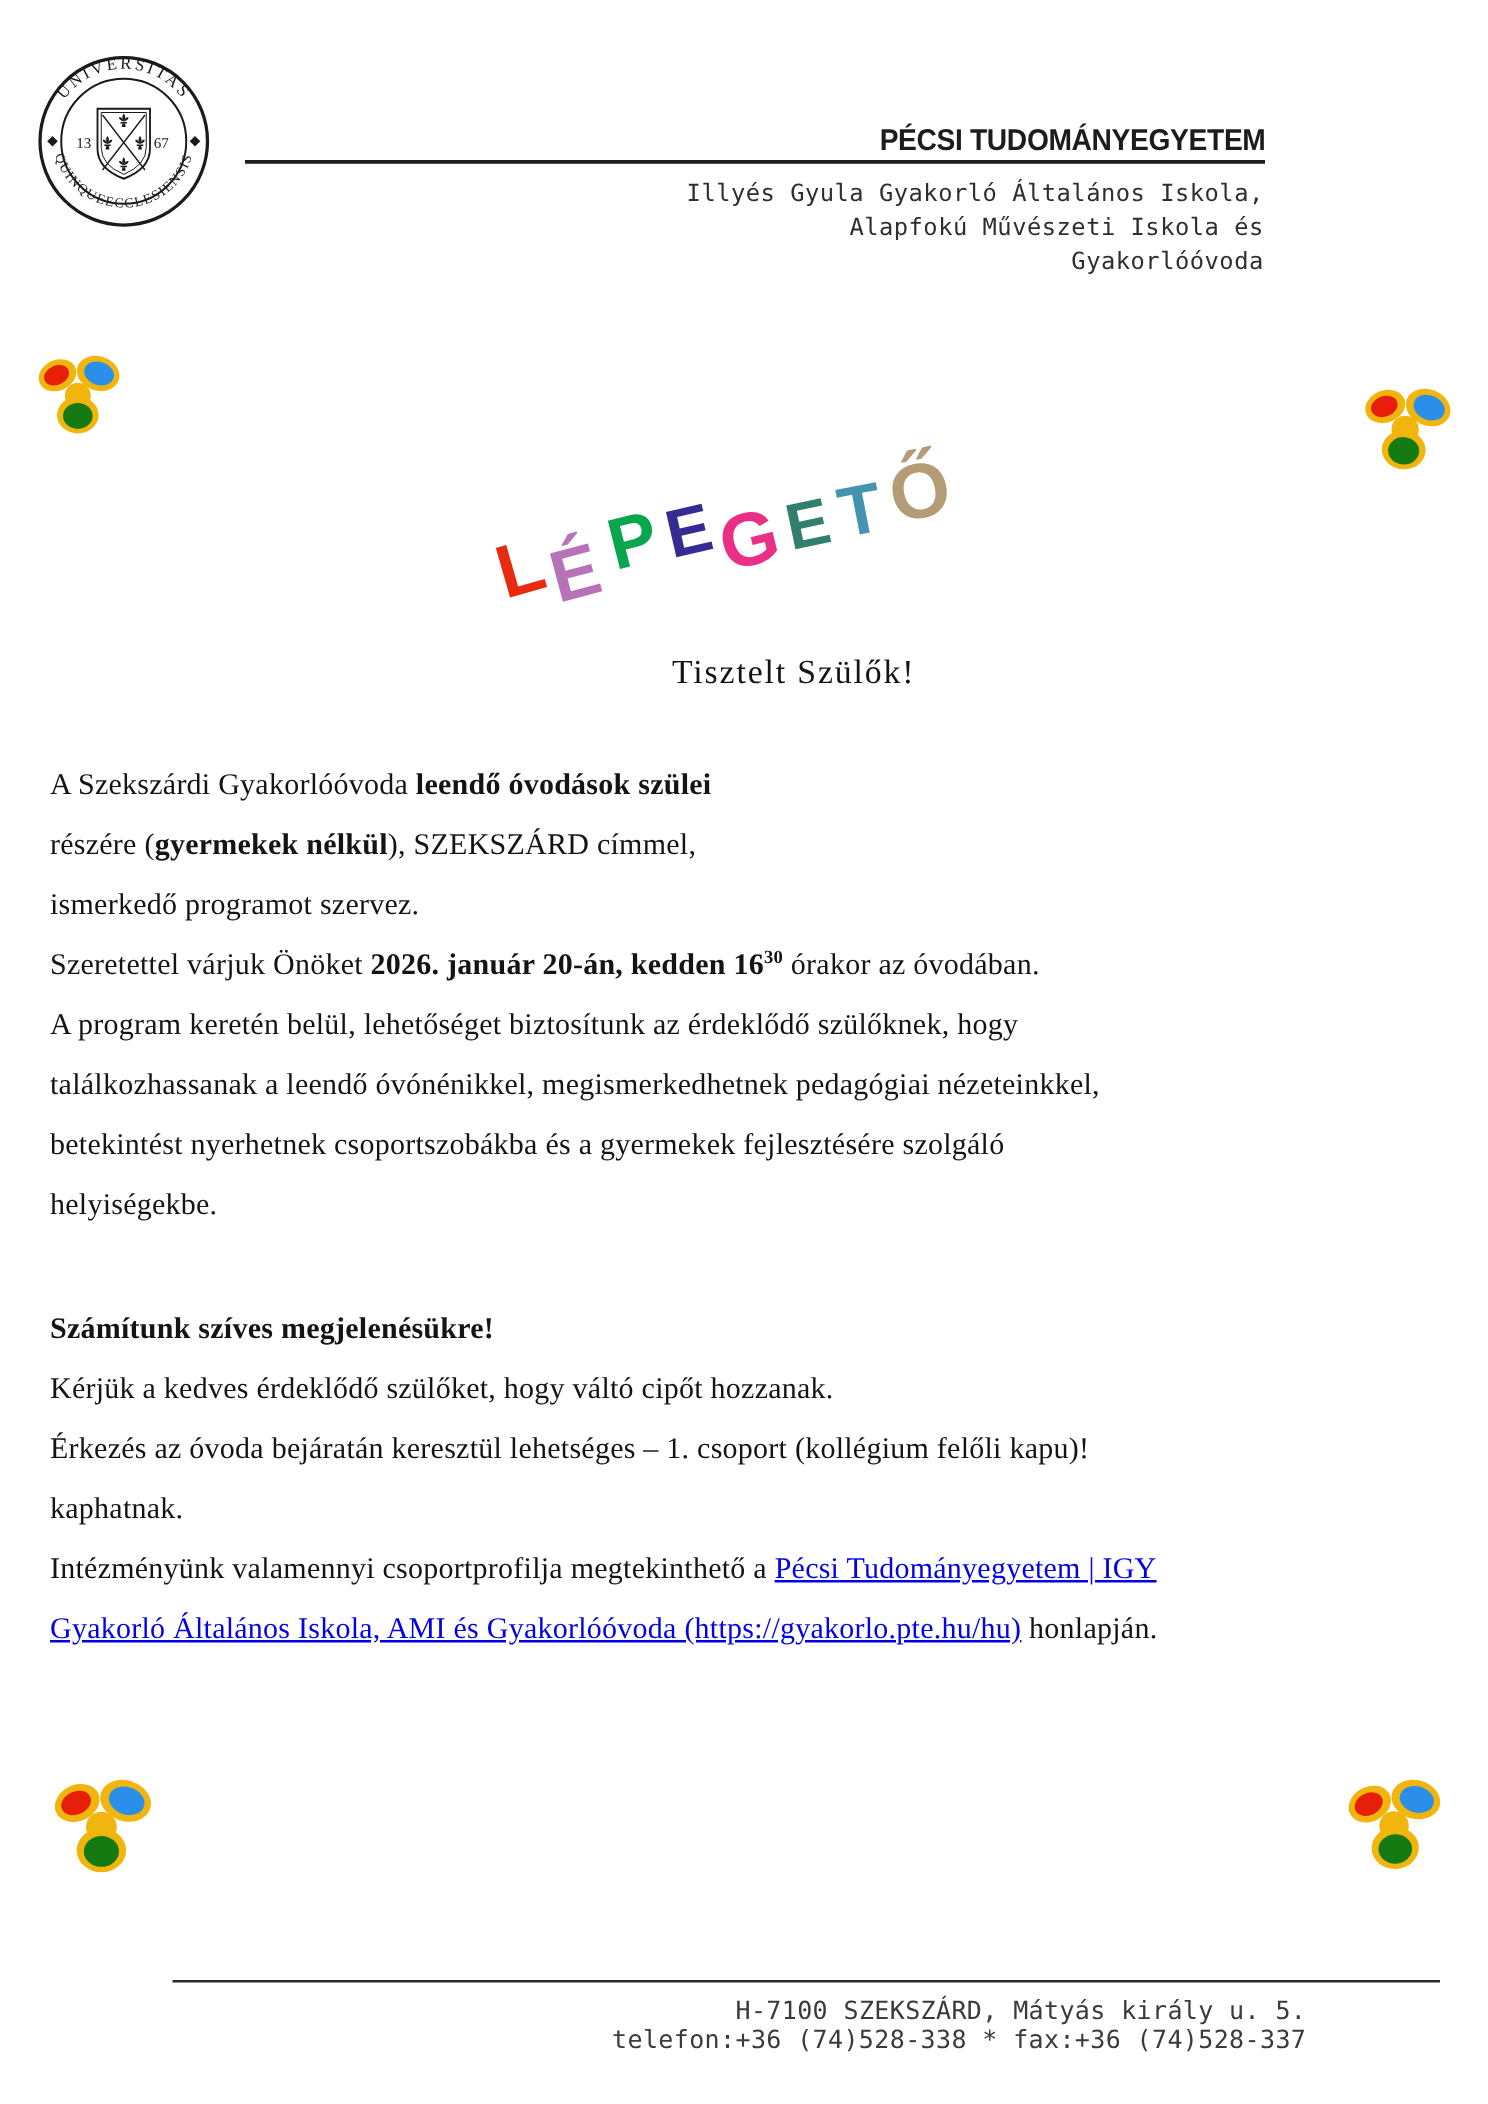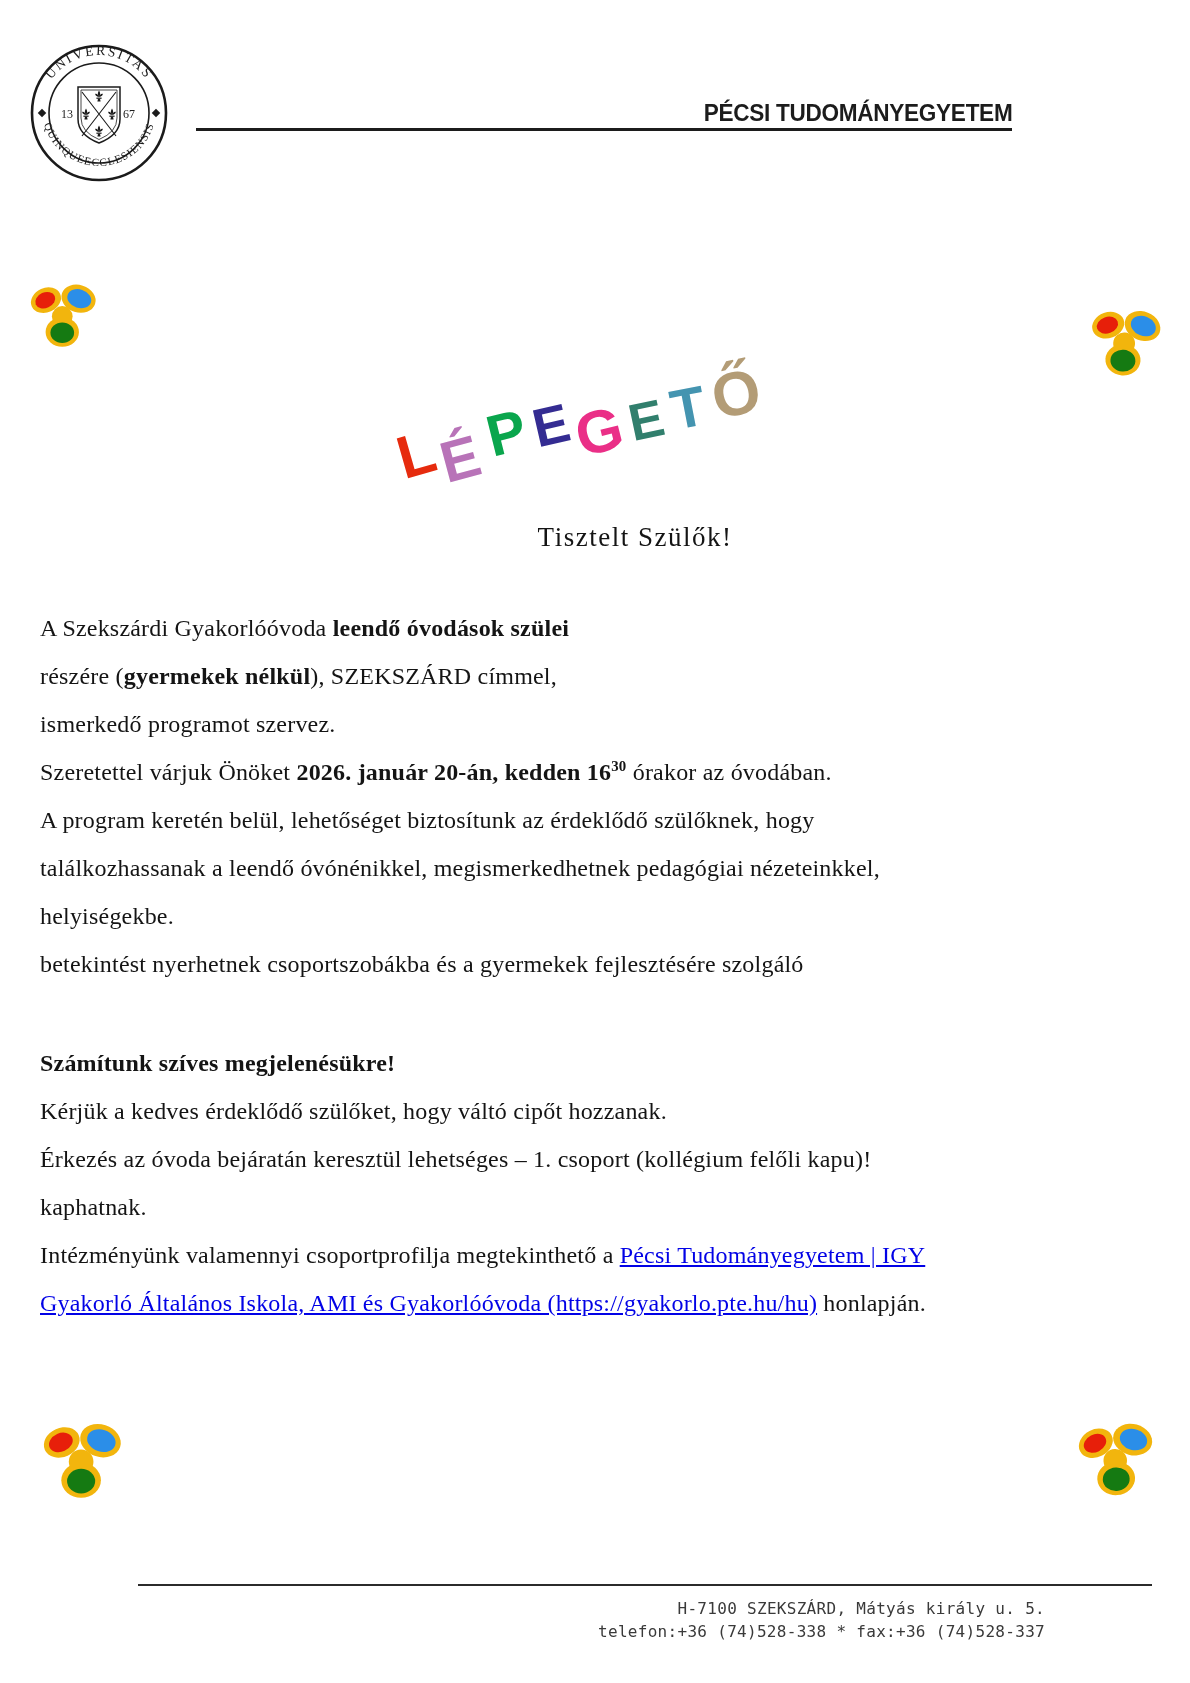--- a/index.html
+++ b/index.html
@@ -49,21 +49,21 @@
   .body-line { white-space:nowrap; }
   .body-line.spacer { height:51px; }
   .b { font-weight:700; }
   .letter-body sup { font-size:0.62em; line-height:0; }
   a.link { color:#0202e6; text-decoration:underline; cursor:pointer; }
 
   
   .footer-rule { position:absolute; top:1584px; left:138px; width:1014px; height:2px; background:#2b2b2b; }
   .footer-text {
     position:absolute; top:1597px; right:145px; text-align:right;
-    font-family:"DejaVu Sans Mono", monospace; font-size:16px; line-height:23px;
+    font-family:"DejaVu Sans Mono", monospace; font-size:20px; line-height:23px;
     color:#3a3a3a; letter-spacing:0.3px; white-space:nowrap;
   }
 </style>
 </head>
 <body>
 
 <div class="page">
 
   <svg class="seal" viewBox="0 0 142 142">
     <defs>
@@ -95,20 +95,25 @@
       <use href="#fleur" transform="translate(58,72)"></use>
       <use href="#fleur" transform="translate(84,72)"></use>
       <use href="#fleur" transform="translate(71,89)"></use>
     </g>
     <text x="33" y="76" font-family="'Liberation Serif', serif" font-size="12" fill="#1b1b1b">13</text>
     <text x="95" y="76" font-family="'Liberation Serif', serif" font-size="12" fill="#1b1b1b">67</text>
   </svg>
 
   <div class="uni-name">PÉCSI TUDOMÁNYEGYETEM</div>
   <div class="header-rule"></div>
+  <div class="inst">
+    <div>Illyés Gyula Gyakorló Általános Iskola,</div>
+    <div>Alapfokú Művészeti Iskola és</div>
+    <div>Gyakorlóóvoda</div>
+  </div>
 
   <svg class="clover" id="clover-tl" viewBox="0 0 100 100">
     <defs>
       <g id="cloverShape">
         <ellipse cx="27" cy="30" rx="21" ry="16.5" transform="rotate(-24 27 30)" fill="#f2b50d"></ellipse>
         <ellipse cx="71" cy="28" rx="23.5" ry="18.5" transform="rotate(18 71 28)" fill="#f2b50d"></ellipse>
         <ellipse cx="49" cy="73" rx="22.5" ry="20" fill="#f2b50d"></ellipse>
         <circle cx="49" cy="52" r="14" fill="#f2b50d"></circle>
         <ellipse cx="26" cy="30" rx="14" ry="10.5" transform="rotate(-24 26 30)" fill="#e71f0a"></ellipse>
         <ellipse cx="72" cy="28" rx="16.5" ry="12.5" transform="rotate(18 72 28)" fill="#2b8ee8"></ellipse>
@@ -140,22 +145,22 @@
 
   <div class="salutation">Tisztelt Szülők!</div>
 
   <div class="letter-body">
       <div class="body-line"><span>A Szekszárdi Gyakorlóóvoda </span><span class="b">leendő óvodások szülei</span></div>
       <div class="body-line"><span>részére (</span><span class="b">gyermekek nélkül</span><span>), SZEKSZÁRD címmel,</span></div>
       <div class="body-line"><span>ismerkedő programot szervez.</span></div>
       <div class="body-line"><span>Szeretettel várjuk Önöket </span><span class="b">2026. január 20-án, kedden 16</span><span class="b"><sup>30</sup></span><span> órakor az óvodában.</span></div>
       <div class="body-line"><span>A program keretén belül, lehetőséget biztosítunk az érdeklődő szülőknek, hogy</span></div>
       <div class="body-line"><span>találkozhassanak a leendő óvónénikkel, megismerkedhetnek pedagógiai nézeteinkkel,</span></div>
+      <div class="body-line"><span>betekintést nyerhetnek csoportszobákba és a gyermekek fejlesztésére szolgáló</span></div>
       <div class="body-line"><span>helyiségekbe.</span></div>
-      <div class="body-line"><span>betekintést nyerhetnek csoportszobákba és a gyermekek fejlesztésére szolgáló</span></div>
       <div class="body-line spacer"></div>
       <div class="body-line"><span class="b">Számítunk szíves megjelenésükre!</span></div>
       <div class="body-line"><span>Kérjük a kedves érdeklődő szülőket, hogy váltó cipőt hozzanak.</span></div>
       <div class="body-line"><span>Érkezés az óvoda bejáratán keresztül lehetséges – 1. csoport (kollégium felőli kapu)!</span></div>
       <div class="body-line"><span>kaphatnak.</span></div>
       <div class="body-line"><span>Intézményünk valamennyi csoportprofilja megtekinthető a </span><a class="link" href="#">Pécsi Tudományegyetem | IGY</a></div>
       <div class="body-line"><a class="link" href="#">Gyakorló Általános Iskola, AMI és Gyakorlóóvoda (https://gyakorlo.pte.hu/hu)</a><span> honlapján.</span></div>
     </div>
 
   <div class="footer-rule"></div>

